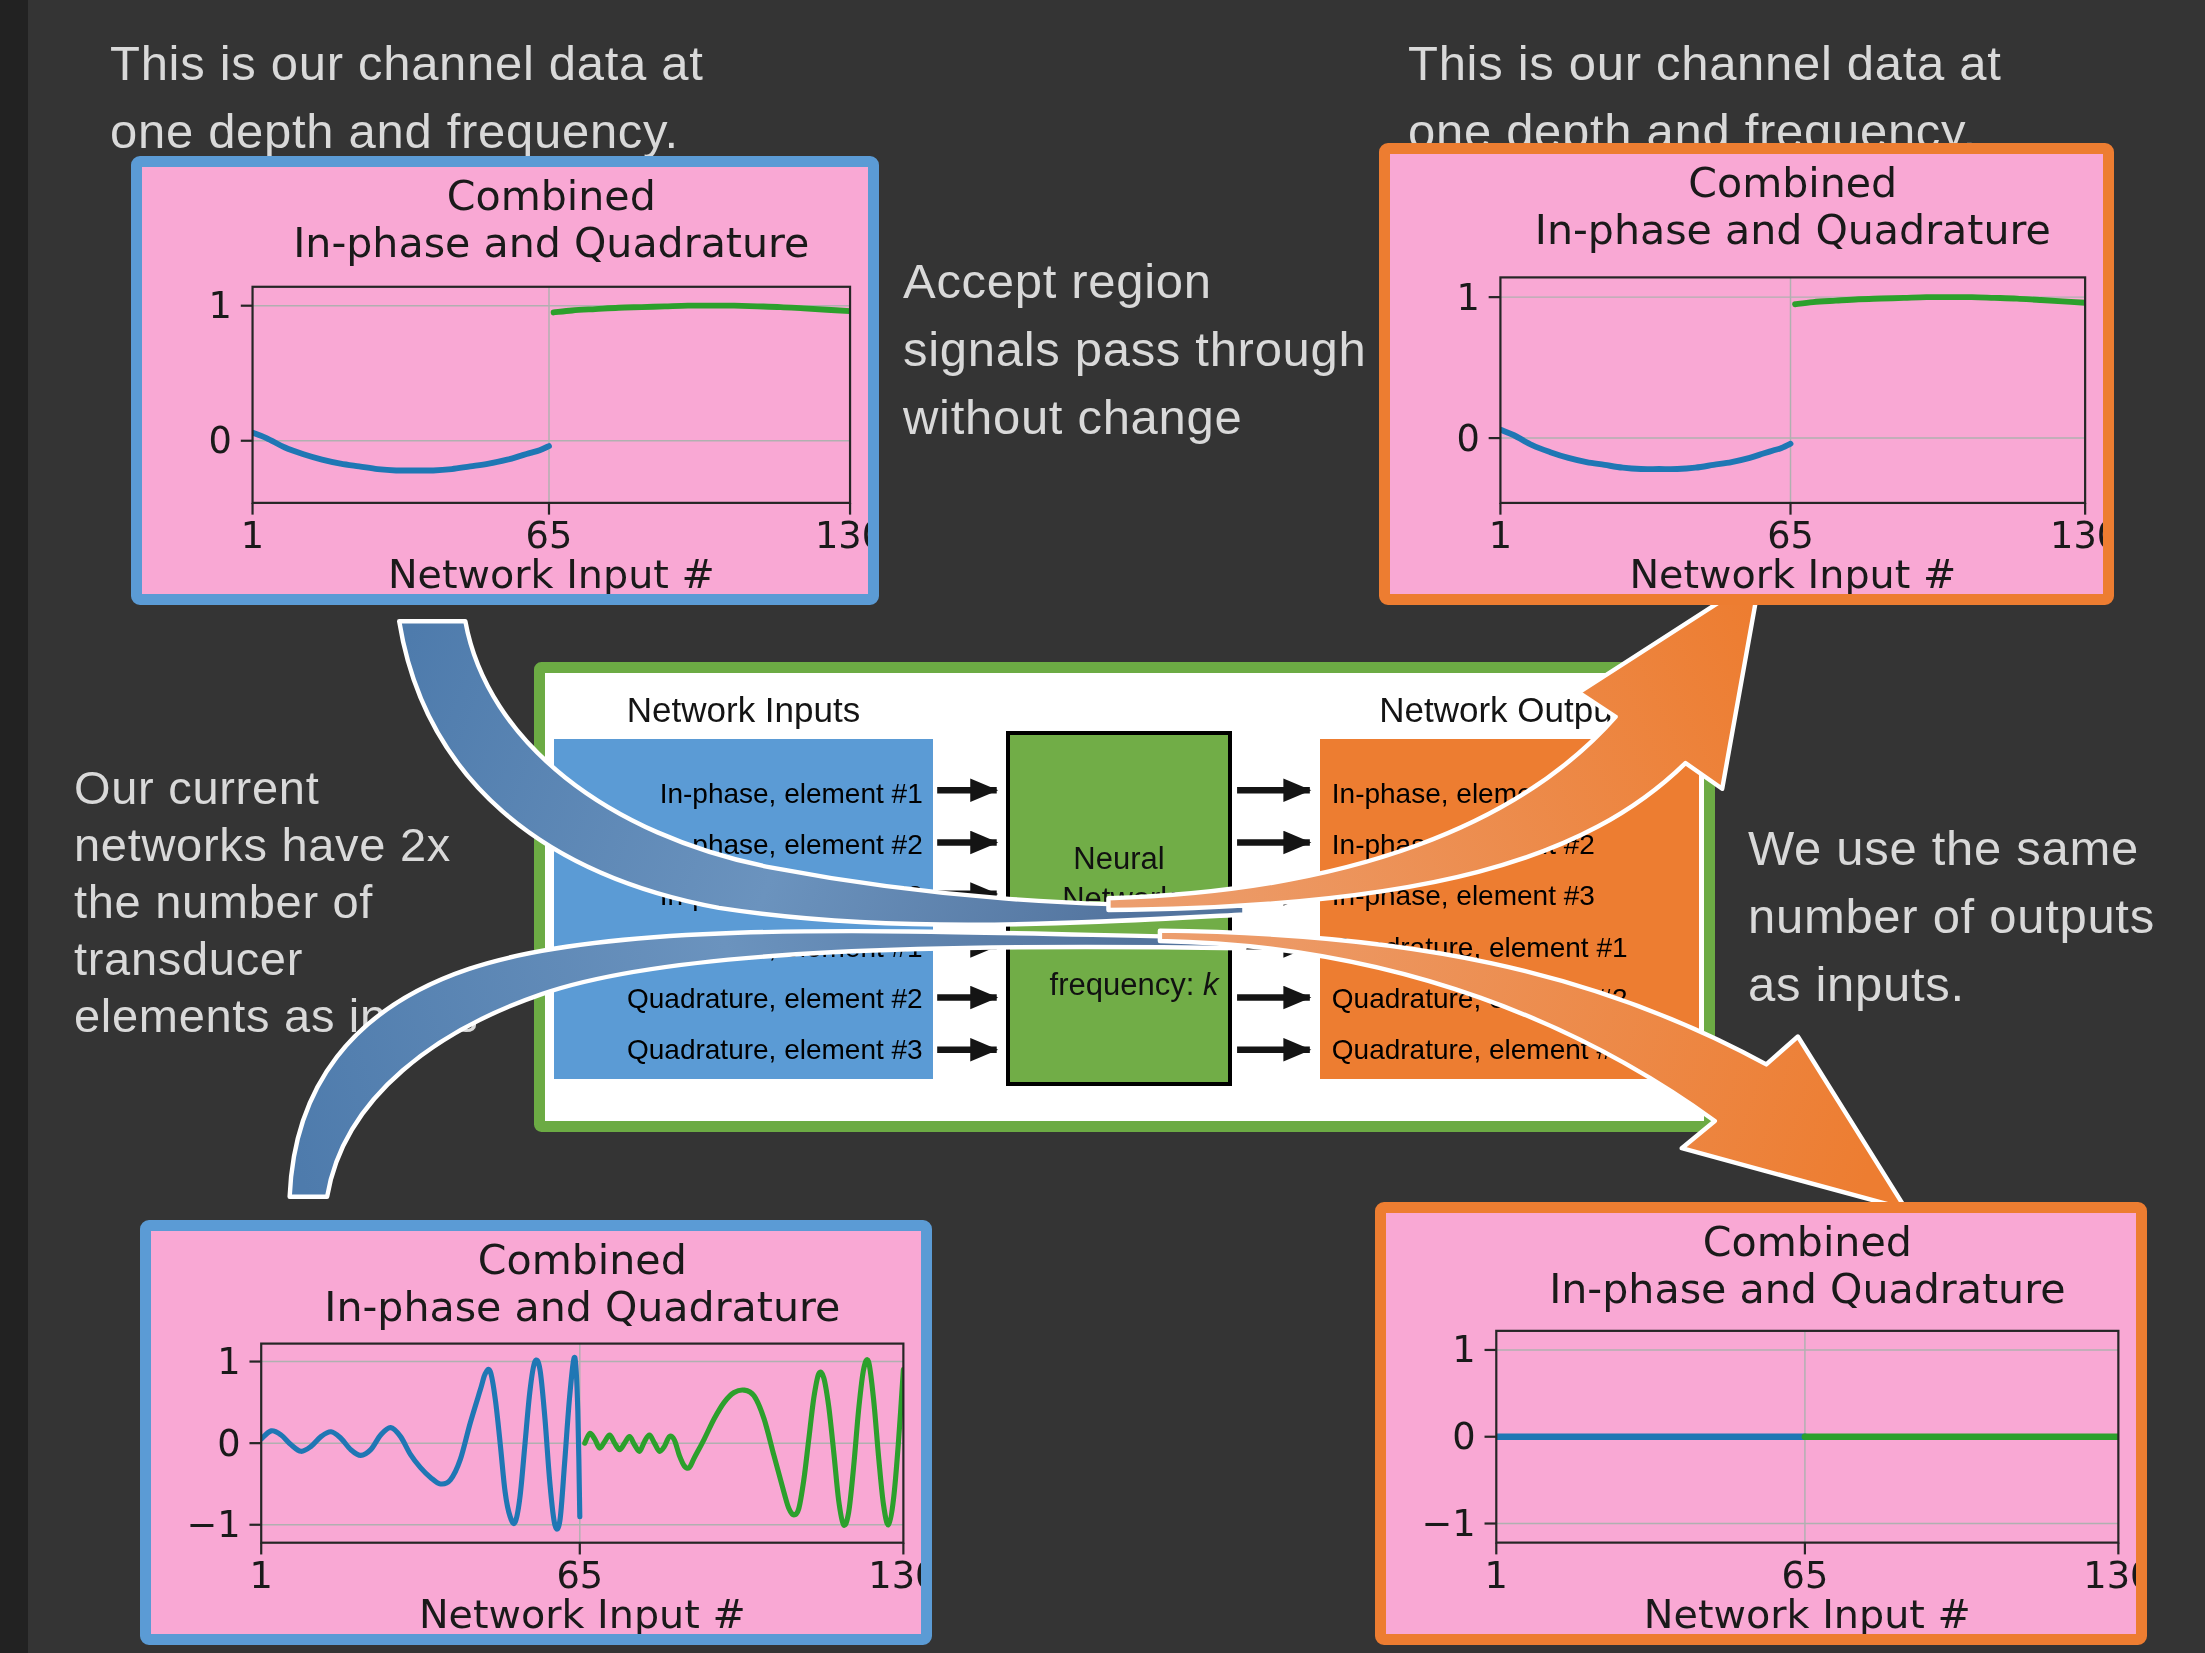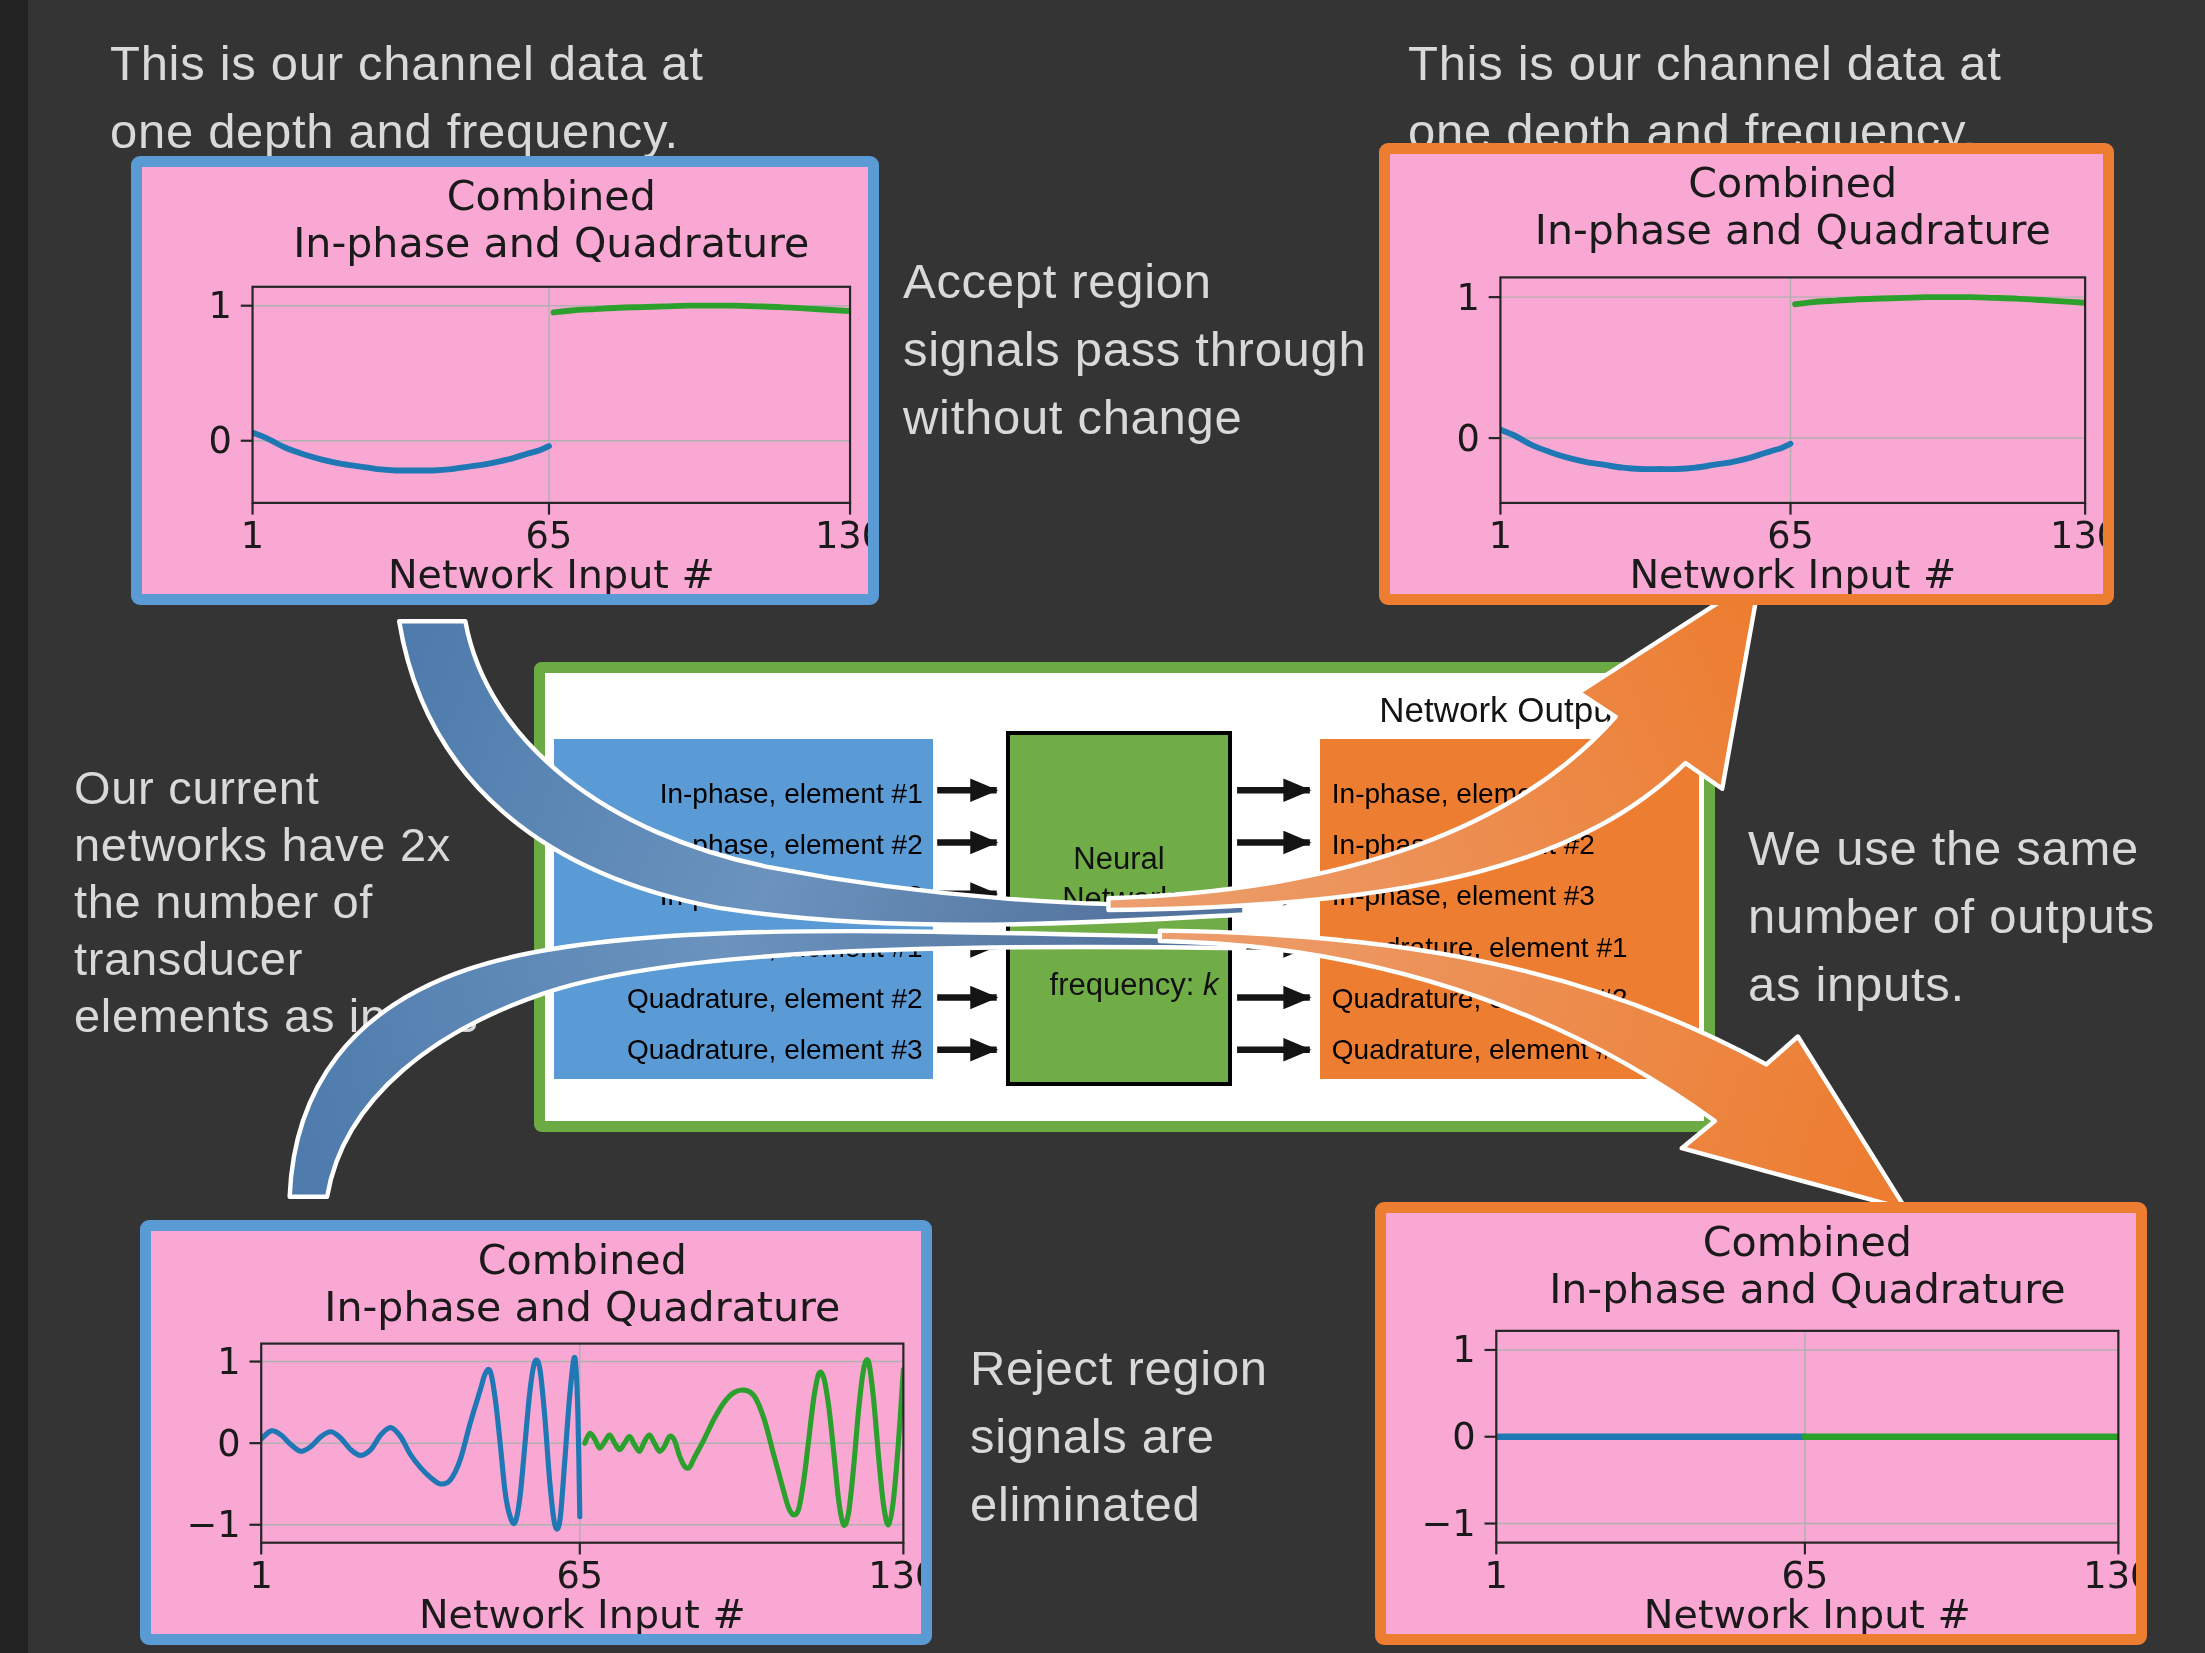--- a/index.html
+++ b/index.html
@@ -71,25 +71,23 @@
 signals pass through
 without change</div>
   <div class="caption tight" style="left:46px;top:759px;">Our current
 networks have 2x
 the number of
 transducer
 elements as inputs</div>
   <div class="caption" style="left:1720px;top:814px;">We use the same
 number of outputs
 as inputs.</div>
-  <div class="caption" style="left:942px;top:1334px;">Reject region
-signals are
-eliminated</div>
 
   <div class="centerbox"></div>
+  <div class="iohdr" style="left:526px;top:690px;">Network Inputs</div>
   <div class="iohdr" style="left:1292px;top:690px;">Network Outputs</div>
 
   <div class="iobox in">
     <div class="iorow">In-phase, element #1</div>
     <div class="iorow">In-phase, element #2</div>
     <div class="iorow">In-phase, element #3</div>
     <div class="iorow">Quadrature, element #1</div>
     <div class="iorow">Quadrature, element #2</div>
     <div class="iorow">Quadrature, element #3</div>
   </div>

